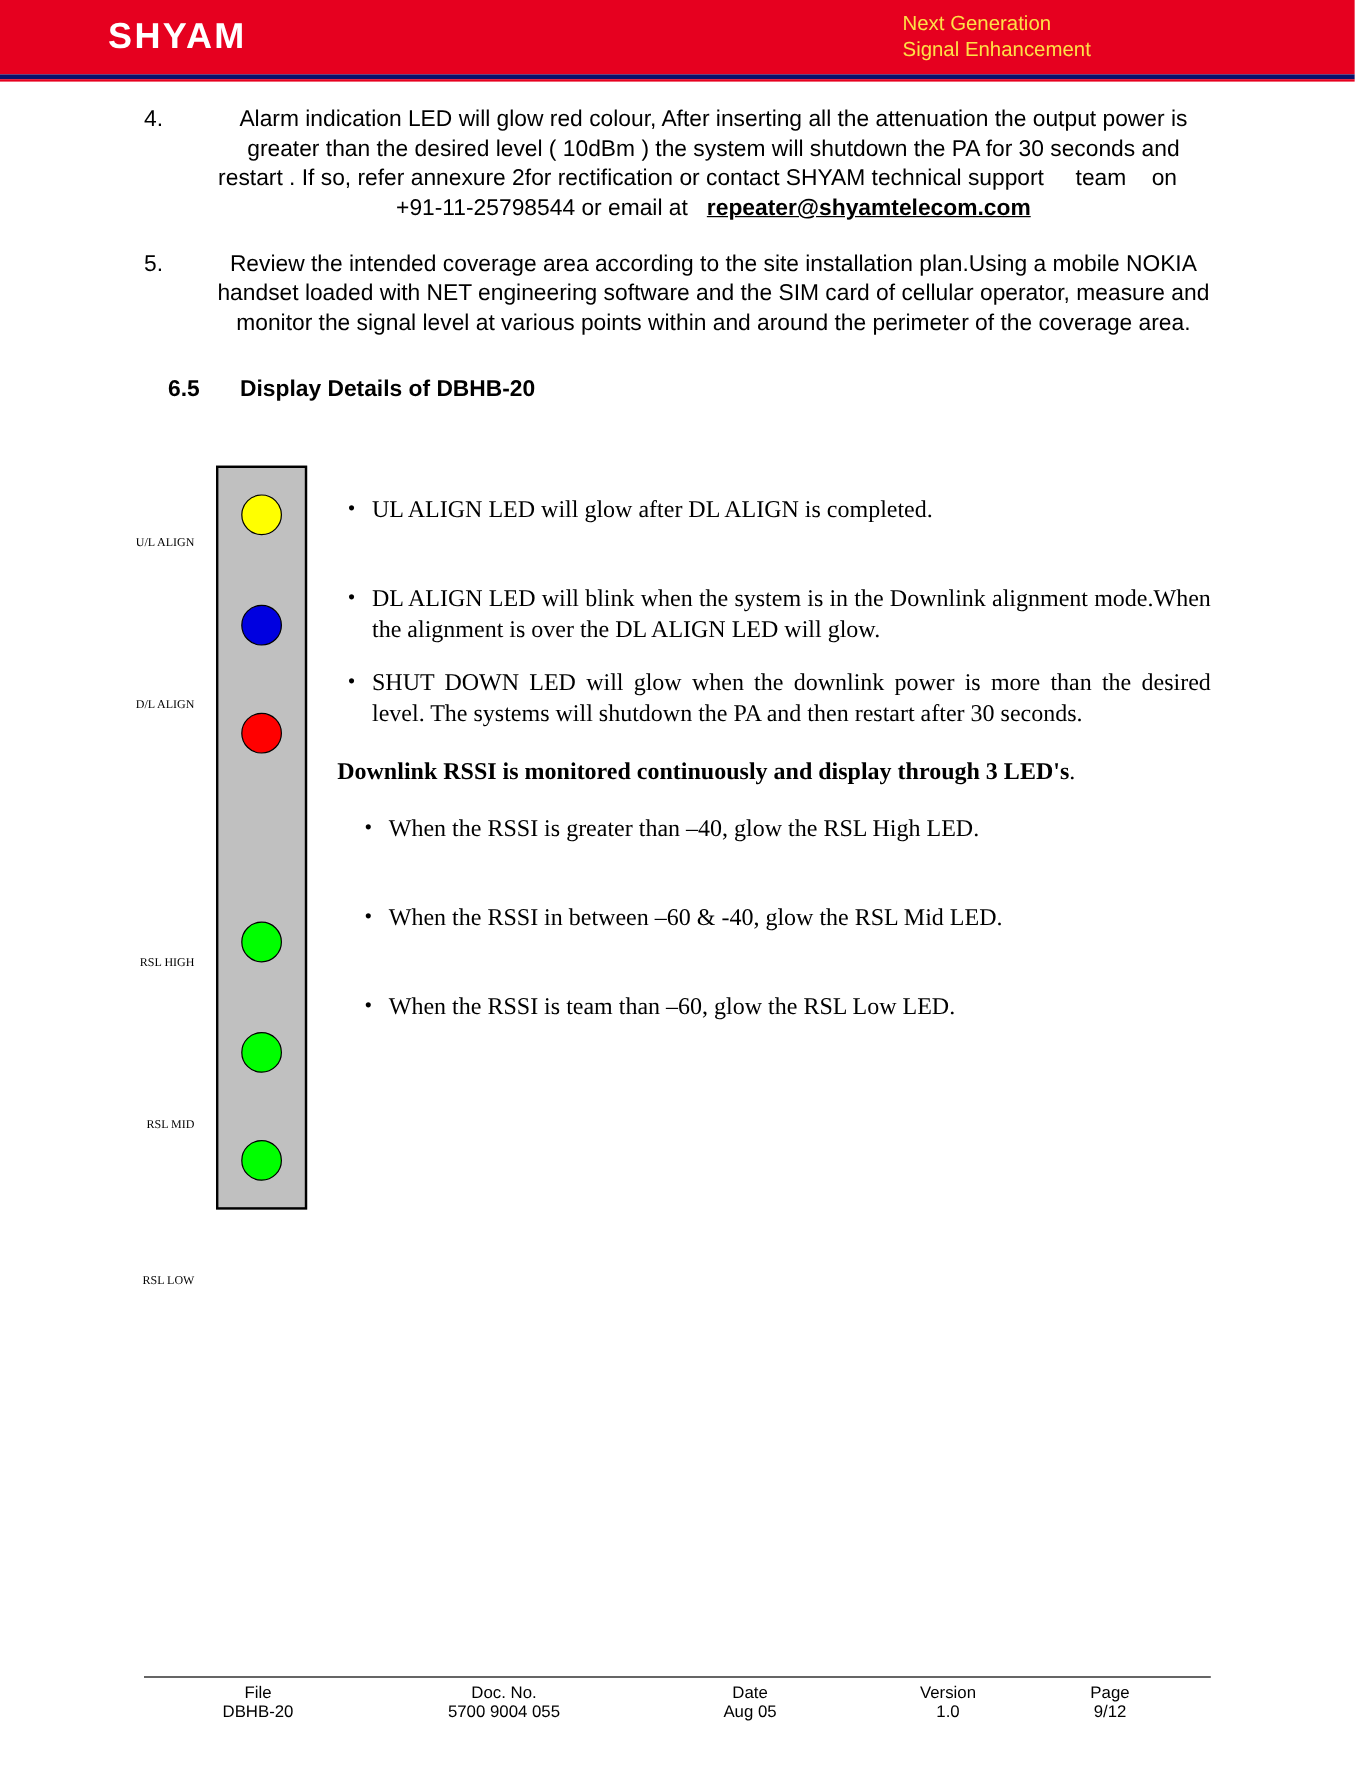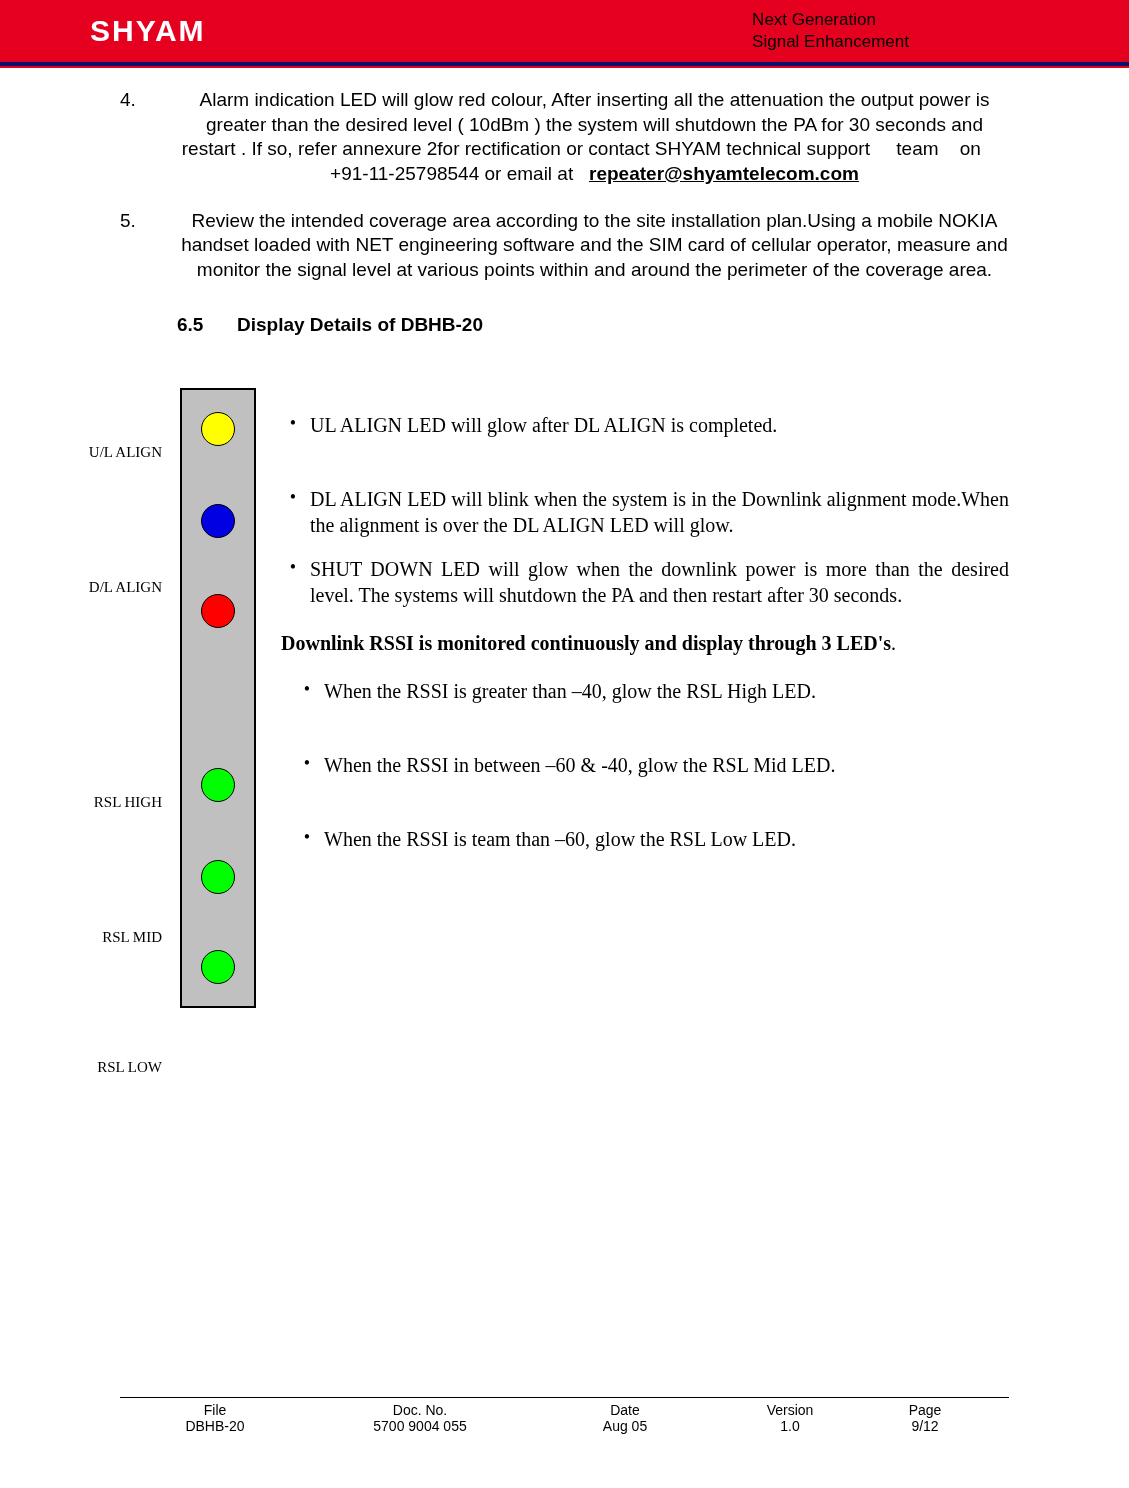--- a/index.html
+++ b/index.html
@@ -22,21 +22,21 @@
   }
   .logo {
     font-family: Arial, sans-serif;
     font-weight: 900;
     font-size: 30px;
     letter-spacing: 2px;
     color: #fff;
   }
   .tagline {
     text-align: left;
-    color: #000000;
+    color: #fde047;
     font-size: 17px;
     line-height: 1.3;
     padding-right: 180px;
   }
   .band2 { width: 100%; height: 4px; background: #09126b; }
   .band3 { width: 100%; height: 2px; background: #e6001f; }
 
   .content {
     padding: 20px 120px 0 120px;
     font-size: 19px;
@@ -58,33 +58,33 @@
     font-weight: bold;
     text-decoration: underline;
     color: #000;
   }
   .section-head {
     display: flex;
     font-weight: bold;
     font-size: 19px;
     margin: 30px 0 50px 20px;
   }
-  .section-head .secnum { width: 60px; flex: 0 0 60px; margin-left: 37px; }
+  .section-head .secnum { width: 60px; flex: 0 0 60px; }
 
   
   .diagram-zone {
     display: flex;
     align-items: flex-start;
     margin-left: -70px;
   }
   .label-col {
     width: 120px;
     text-align: center;
     font-family: "Times New Roman", serif;
-    font-size: 15px;
+    font-size: 10px;
   }
   .label-col .lbl { height: 80px; display: flex; align-items: center; justify-content: flex-end; padding-right: 8px; }
   .lbl-ul    { margin-top: 25px; height: 40px;}
   .lbl-dl    { margin-top: 55px; height: 40px;}
   .lbl-shut  { margin-top: 50px; height: 40px;}
   .lbl-high  { margin-top: 135px; height: 40px;}
   .lbl-mid   { margin-top: 55px; height: 40px;}
   .lbl-low   { margin-top: 50px; height: 40px;}
 
   .led-panel {

